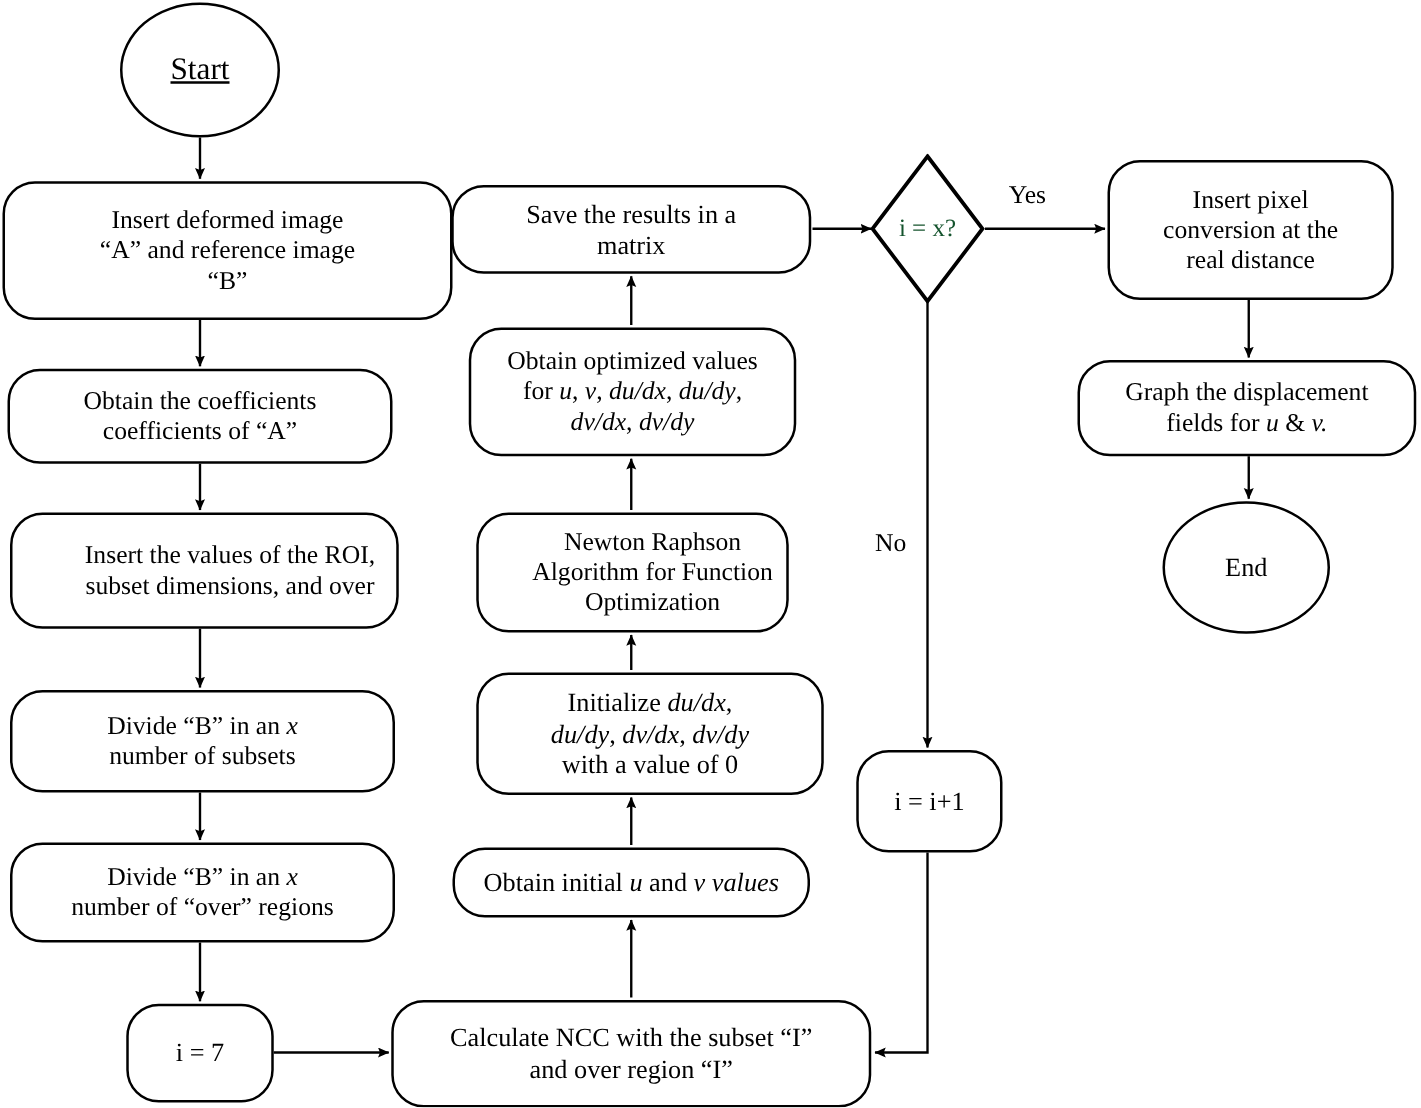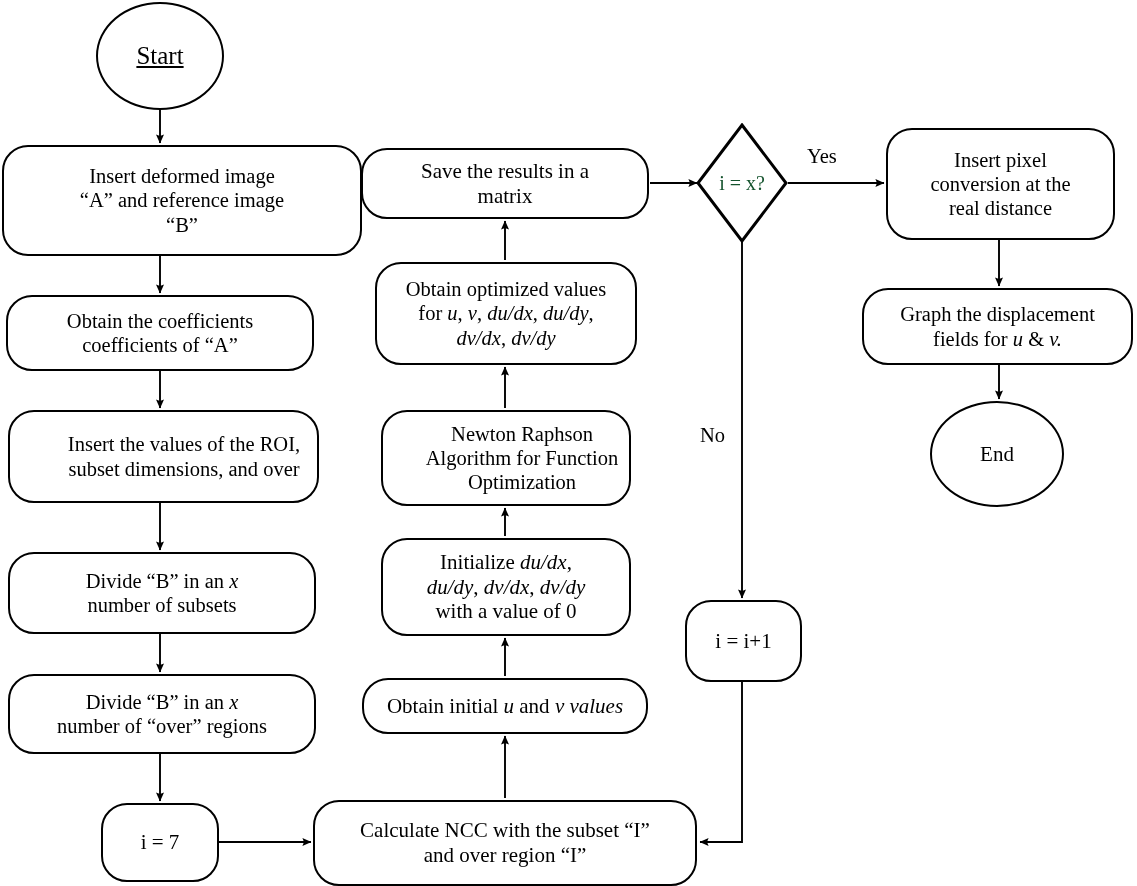--- a/index.html
+++ b/index.html
@@ -131,21 +131,21 @@
 
   <div class="node proc" style="left:313px; top:800px; width:384px; height:86px; font-size:21px;">
     <span class="txt">Calculate NCC with the subset “I”
 and over region “I”</span>
   </div>
 
   <div class="node proc" style="left:362px; top:678px; width:286px; height:56px; font-size:21px;">
     <span class="txt">Obtain initial <i>u</i> and <i>v values</i></span>
   </div>
 
-  <div class="node proc" style="left:381px; top:538px; width:250px; height:98px; font-size:21px;">
+  <div class="node proc" style="left:381px; top:538px; width:278px; height:98px; font-size:21px;">
     <span class="txt">Initialize <i>du/dx</i>,<br><i>du/dy</i>, <i>dv/dx</i>, <i>dv/dy</i><br>with a value of 0</span>
   </div>
 
   <div class="node proc" style="left:381px; top:410px; width:250px; height:96px; font-size:20.5px;padding-left:32px;">
     <span class="txt">Newton Raphson
 Algorithm for Function
 Optimization</span>
   </div>
 
   <div class="node proc" style="left:361px; top:148px; width:288px; height:71px; font-size:21px;">

